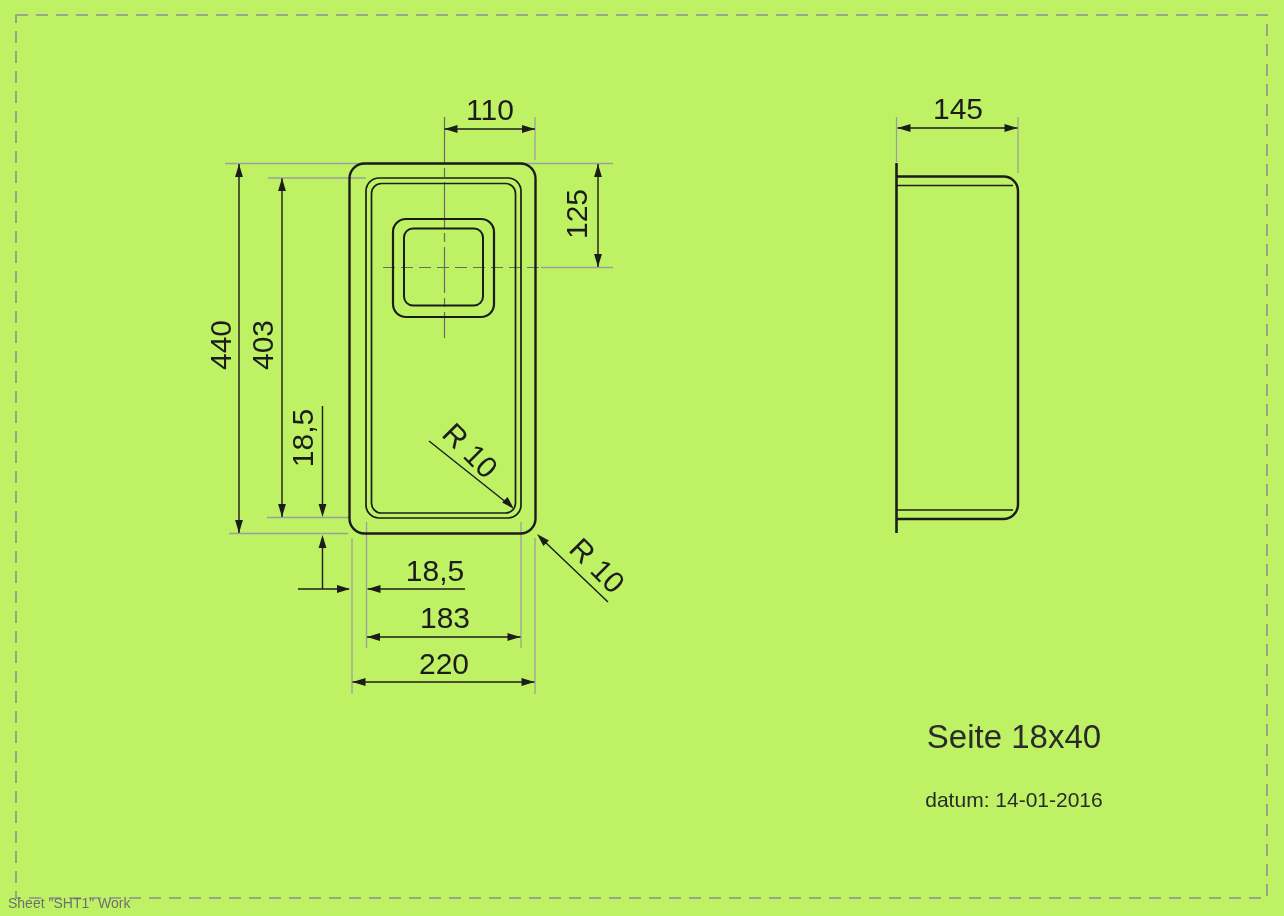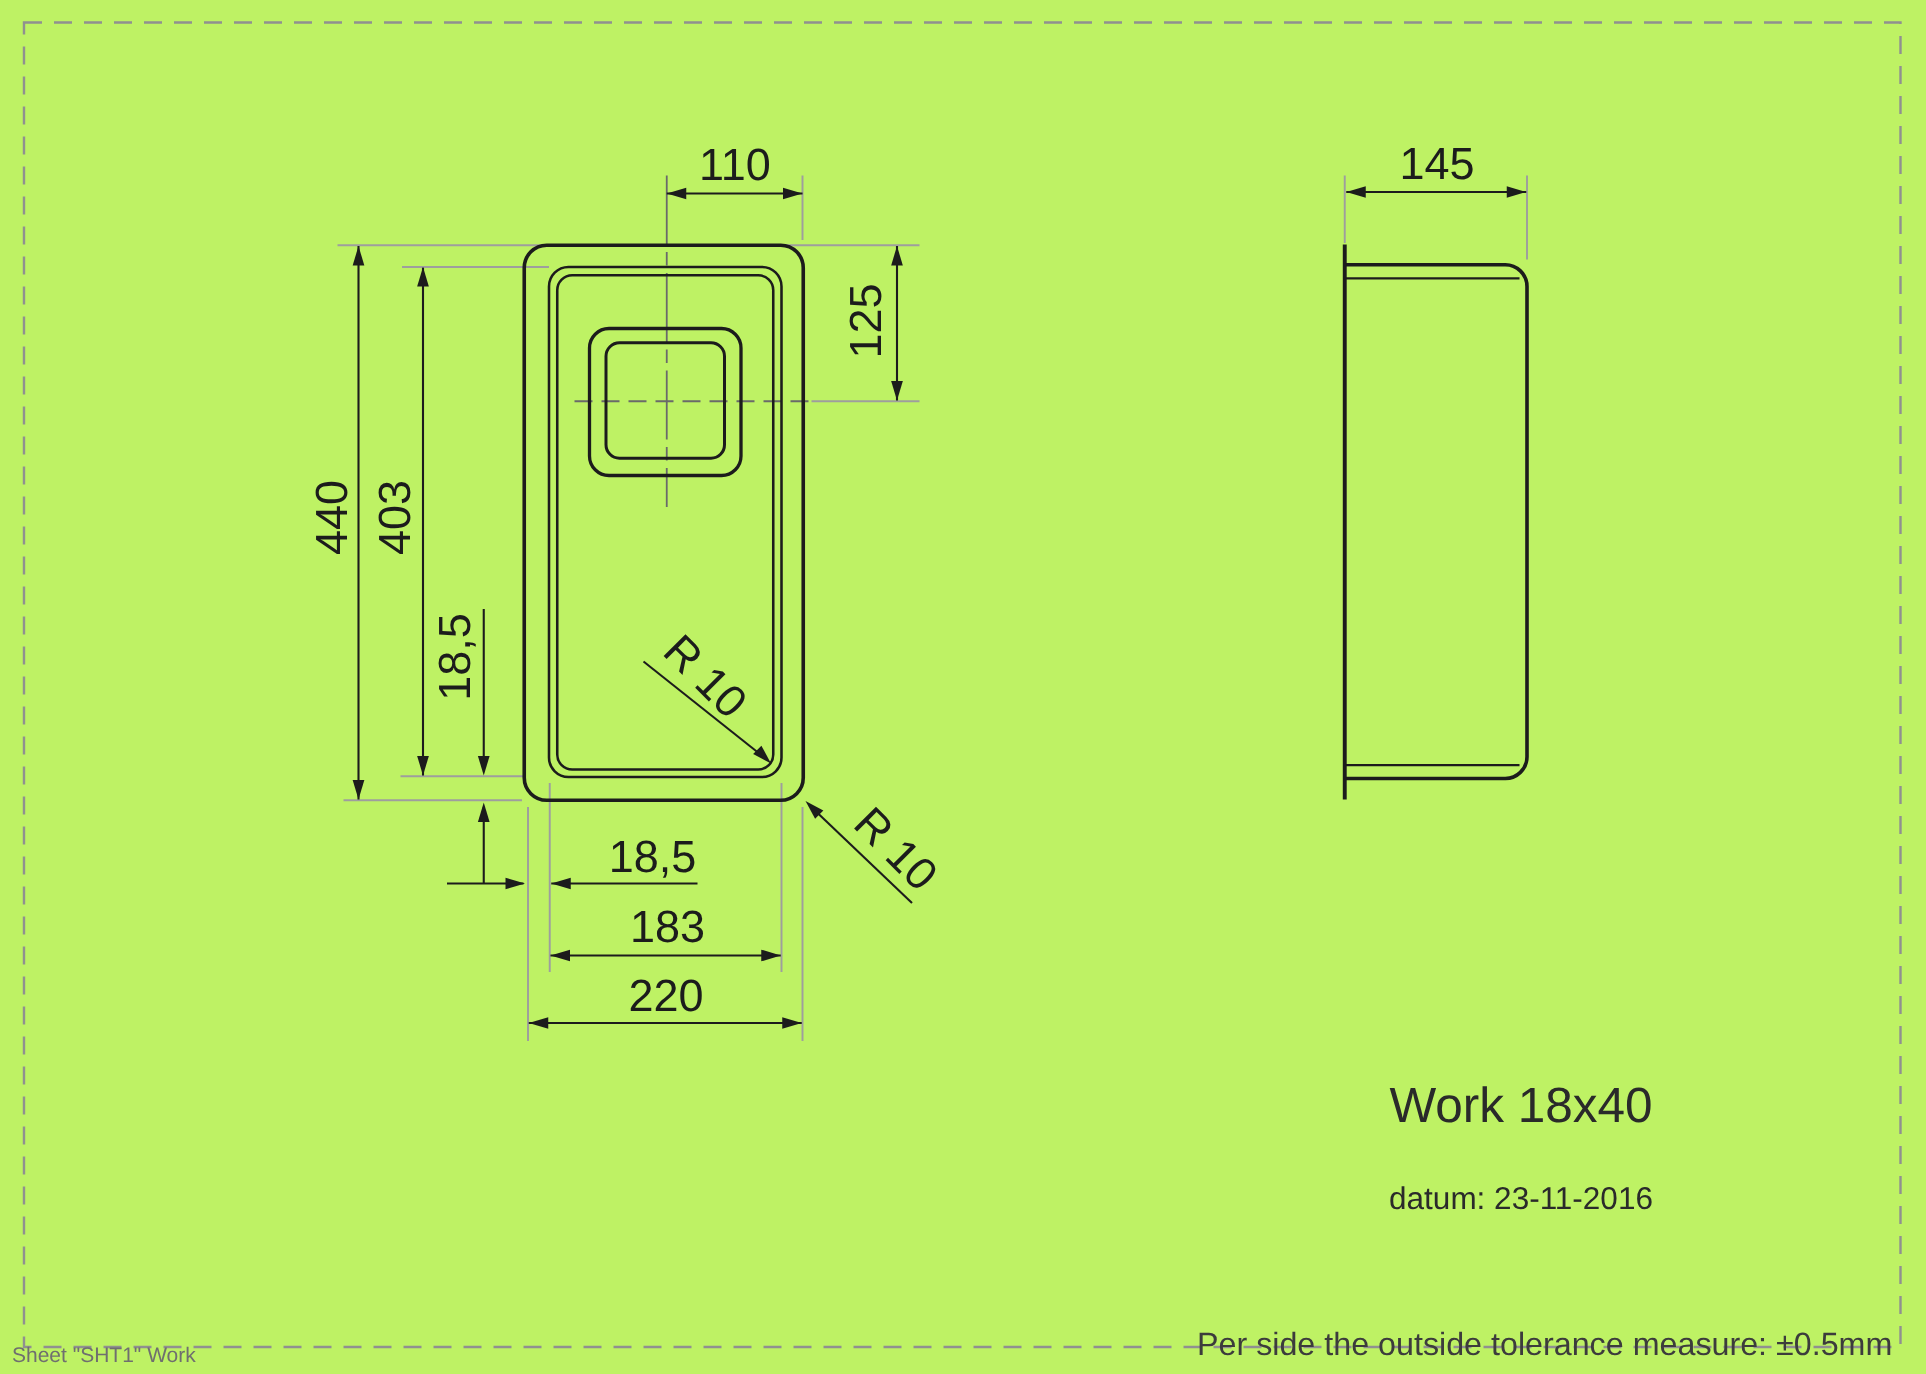--- a/index.html
+++ b/index.html
@@ -101,17 +101,16 @@
     <text transform="translate(313,438) rotate(-90)">18,5</text>
     <text x="435" y="581">18,5</text>
     <text x="445" y="628">183</text>
     <text x="444" y="674">220</text>
     <text x="958" y="119">145</text>
     <text transform="translate(463,458) rotate(45)">R 10</text>
     <text transform="translate(590,573) rotate(45)">R 10</text>
   </g>
 </svg>
 
-  <div class="txt title" style="left:1014px;top:718px;">Work 18x40</div>
-  <div class="txt datum" style="left:1014px;top:788px;">datum: 23-11-2016</div>
-  <div class="txt tol" style="left:798px;top:884px;">Per side the outside tolerance measure: ±0.5mm</div>
+  <div class="txt title" style="left:1014px;top:718px;">Seite 18x40</div>
+  <div class="txt datum" style="left:1014px;top:788px;">datum: 14-01-2016</div>
   <div class="txt sheet" style="left:8px;top:895px;">Sheet "SHT1" Work</div>
 </div>
 
 </body></html>

